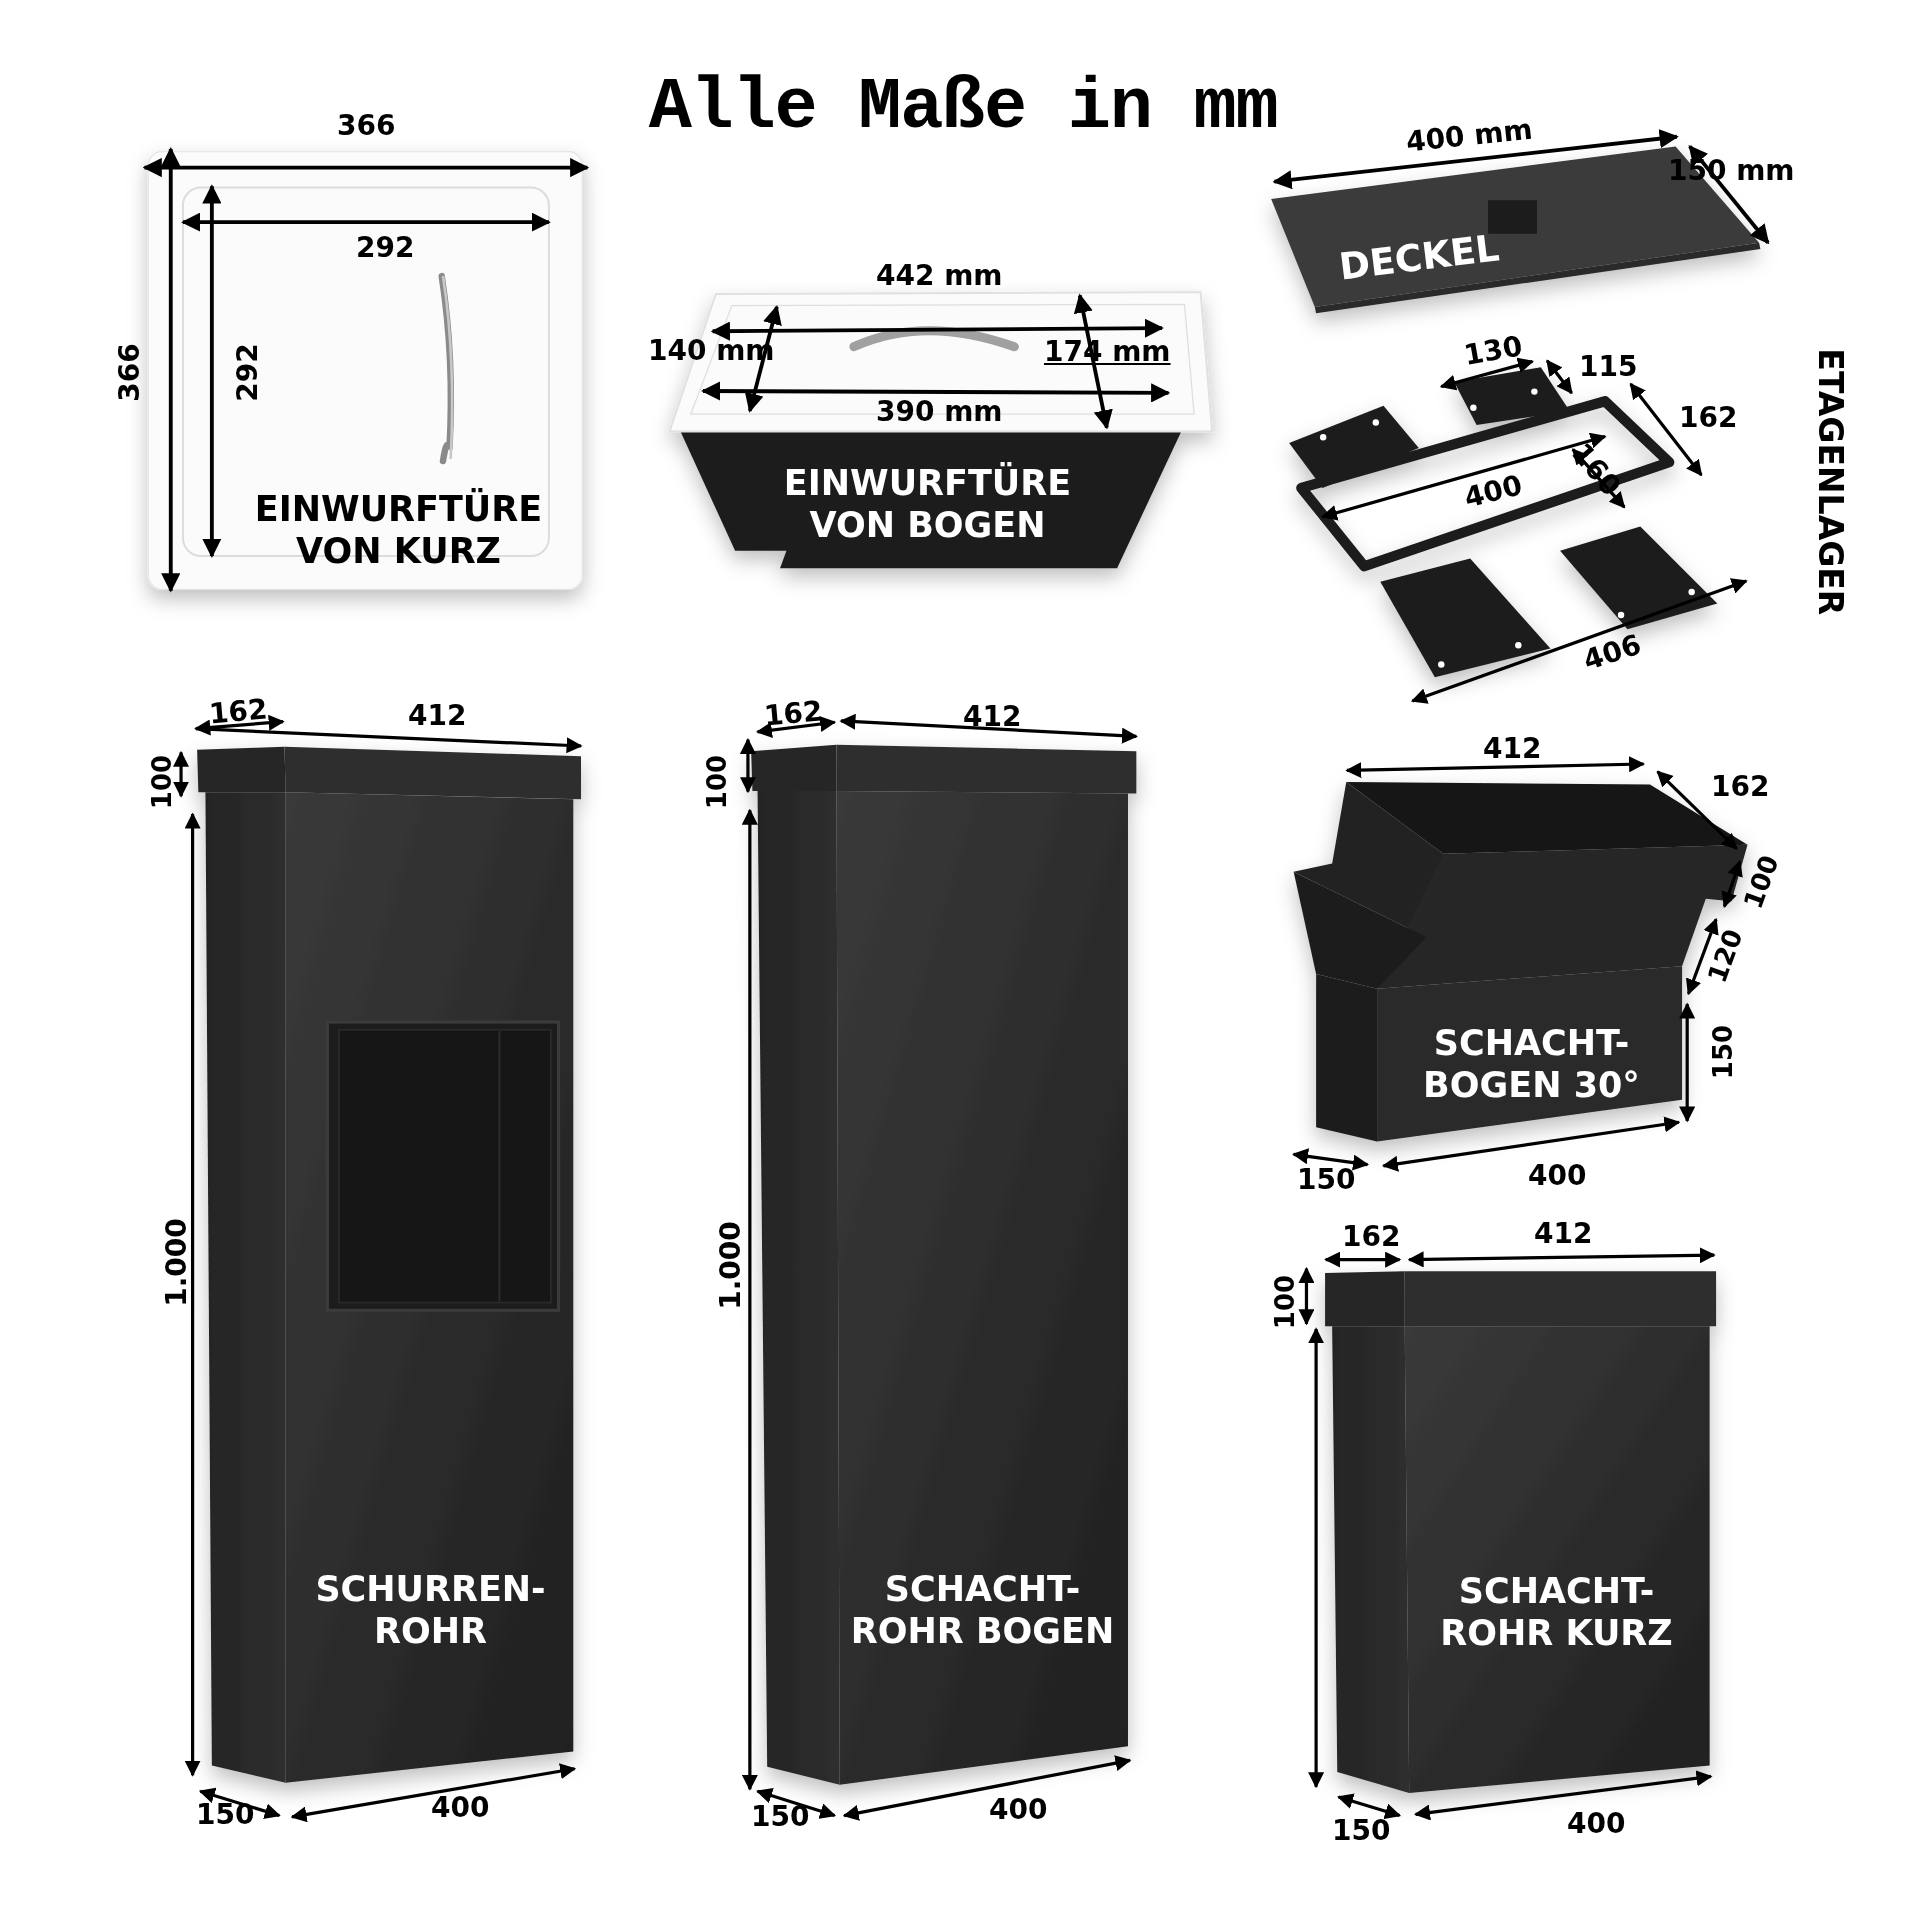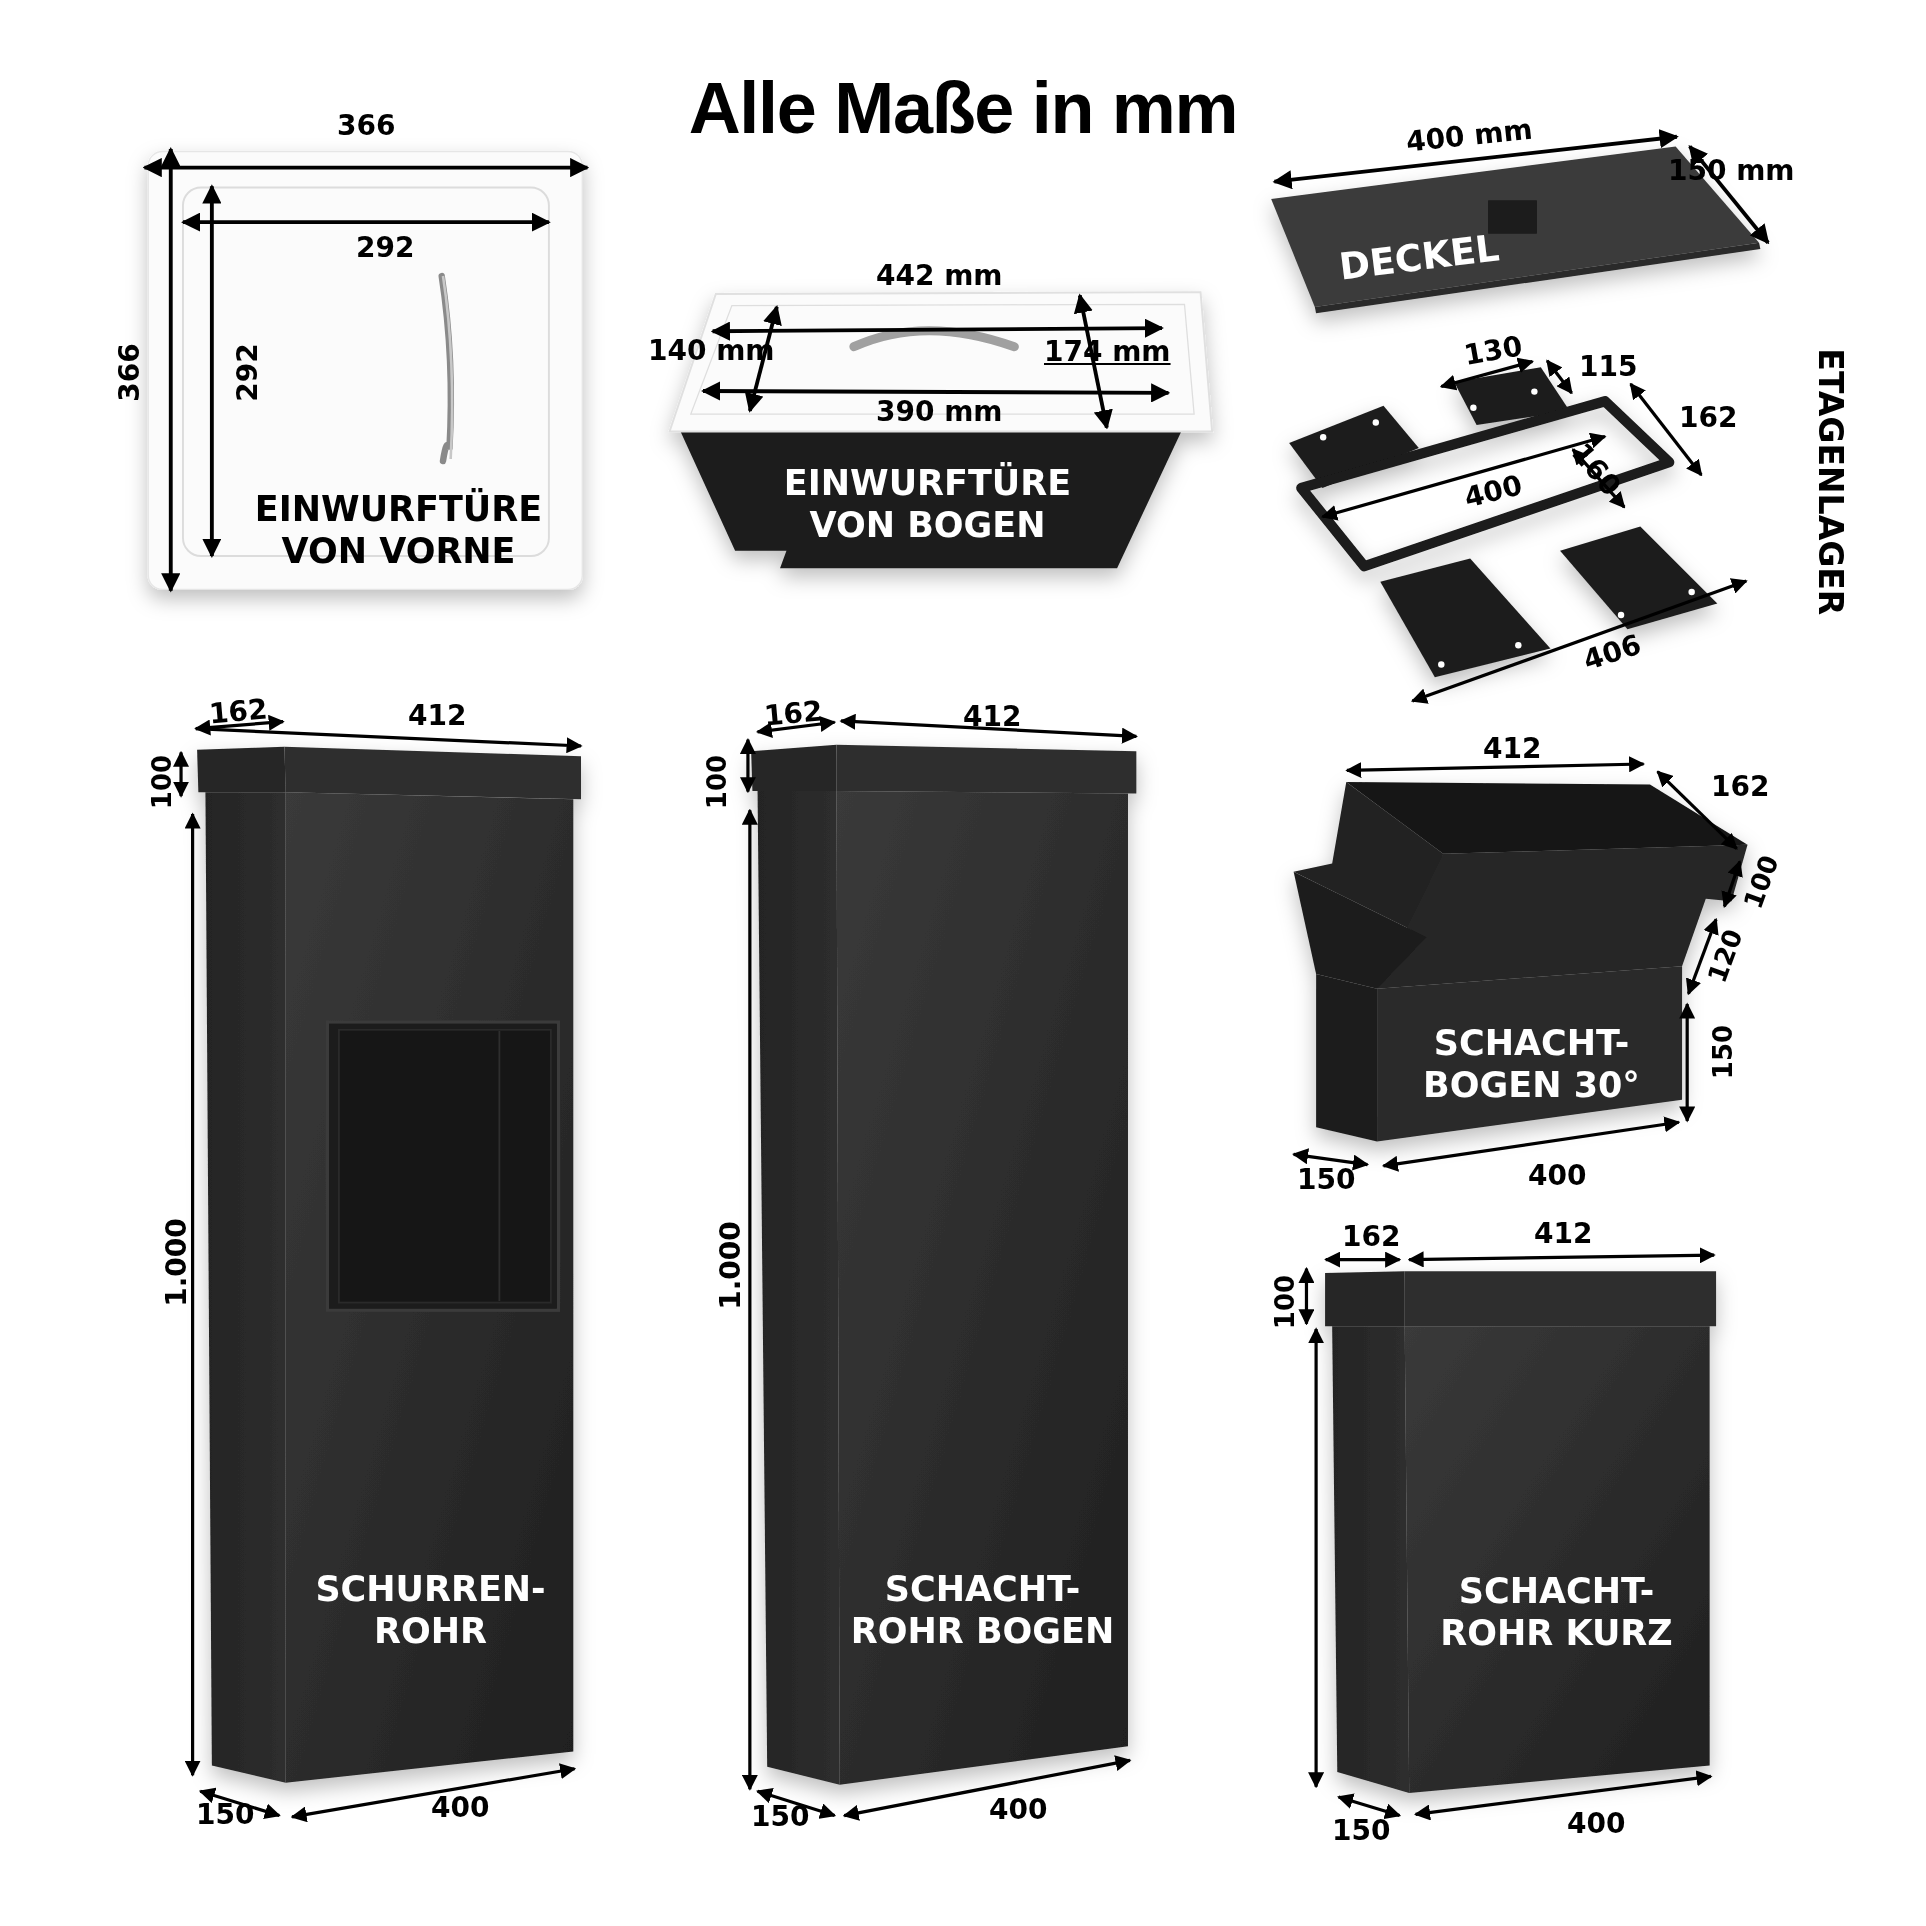--- a/index.html
+++ b/index.html
@@ -1,20 +1,20 @@
 <!DOCTYPE html>
 <html style="font-size:10.3px"><head>
 <meta charset="utf-8">
 <style>
   html, body { margin:0; padding:0; background:#ffffff; }
   body { width:1926px; height:1926px; position:relative; overflow:hidden;
          font-family:"DejaVu Sans", "Liberation Sans", sans-serif; }
   .abs { position:absolute; }
   .title { left:0; width:1926px; top:67px; text-align:center; font-size:72px; font-weight:bold;
-           color:#000; letter-spacing:-1.3px; font-family:Liberation Sans, sans-serif; }
+           color:#000; letter-spacing:-1.3px; font-family:Liberation Mono, monospace; }
   .dim { position:absolute; font-weight:bold; color:#000; font-size:28px; white-space:nowrap;
          font-family:"DejaVu Sans", sans-serif; }
   .lbl { position:absolute; font-weight:bold; text-align:center; line-height:1.2;
          font-size:35px; white-space:nowrap; font-family:"DejaVu Sans", sans-serif; }
   .lbl.white { color:#fff; }
   .lbl.black { color:#000; }
   .vert { transform:rotate(-90deg); transform-origin:center center; }
   .vert-cw { transform:rotate(90deg); transform-origin:center center; }
   svg.overlay { position:absolute; left:0; top:0; width:1926px; height:1926px; pointer-events:none; }
 </style>
@@ -152,21 +152,21 @@
   <line x1="2085" y1="2799" x2="2180" y2="2828" stroke="#000" stroke-width="5" marker-start="url(#arr)" marker-end="url(#arr)"></line>
   <line x1="2205" y1="2826" x2="2665" y2="2767" stroke="#000" stroke-width="5" marker-start="url(#arr)" marker-end="url(#arr)"></line>
 </svg>
 
 <div class="dim" style="left:337px; top:109px;">366</div>
 <div class="dim" style="left:356px; top:231px;">292</div>
 <div class="dim vert" style="left:100px; top:356px;">366</div>
 <div class="dim vert" style="left:218px; top:356px;">292</div>
 <div class="lbl black" style="left:254px; top:488px; width:289px;">
   <div>EINWURFTÜRE</div>
-  <div>VON VORNE</div>
+  <div>VON KURZ</div>
 </div>
 
 <div class="dim" style="left:876px; top:259px;">442 mm</div>
 <div class="dim" style="left:648px; top:334px;">140 mm</div>
 <div class="dim" style="left:1044px; top:335px;text-decoration:underline;">174 mm</div>
 <div class="dim" style="left:876px; top:395px;">390 mm</div>
 <div class="lbl white" style="left:783px; top:462px; width:289px;">
   <div>EINWURFTÜRE</div>
   <div>VON BOGEN</div>
 </div>

